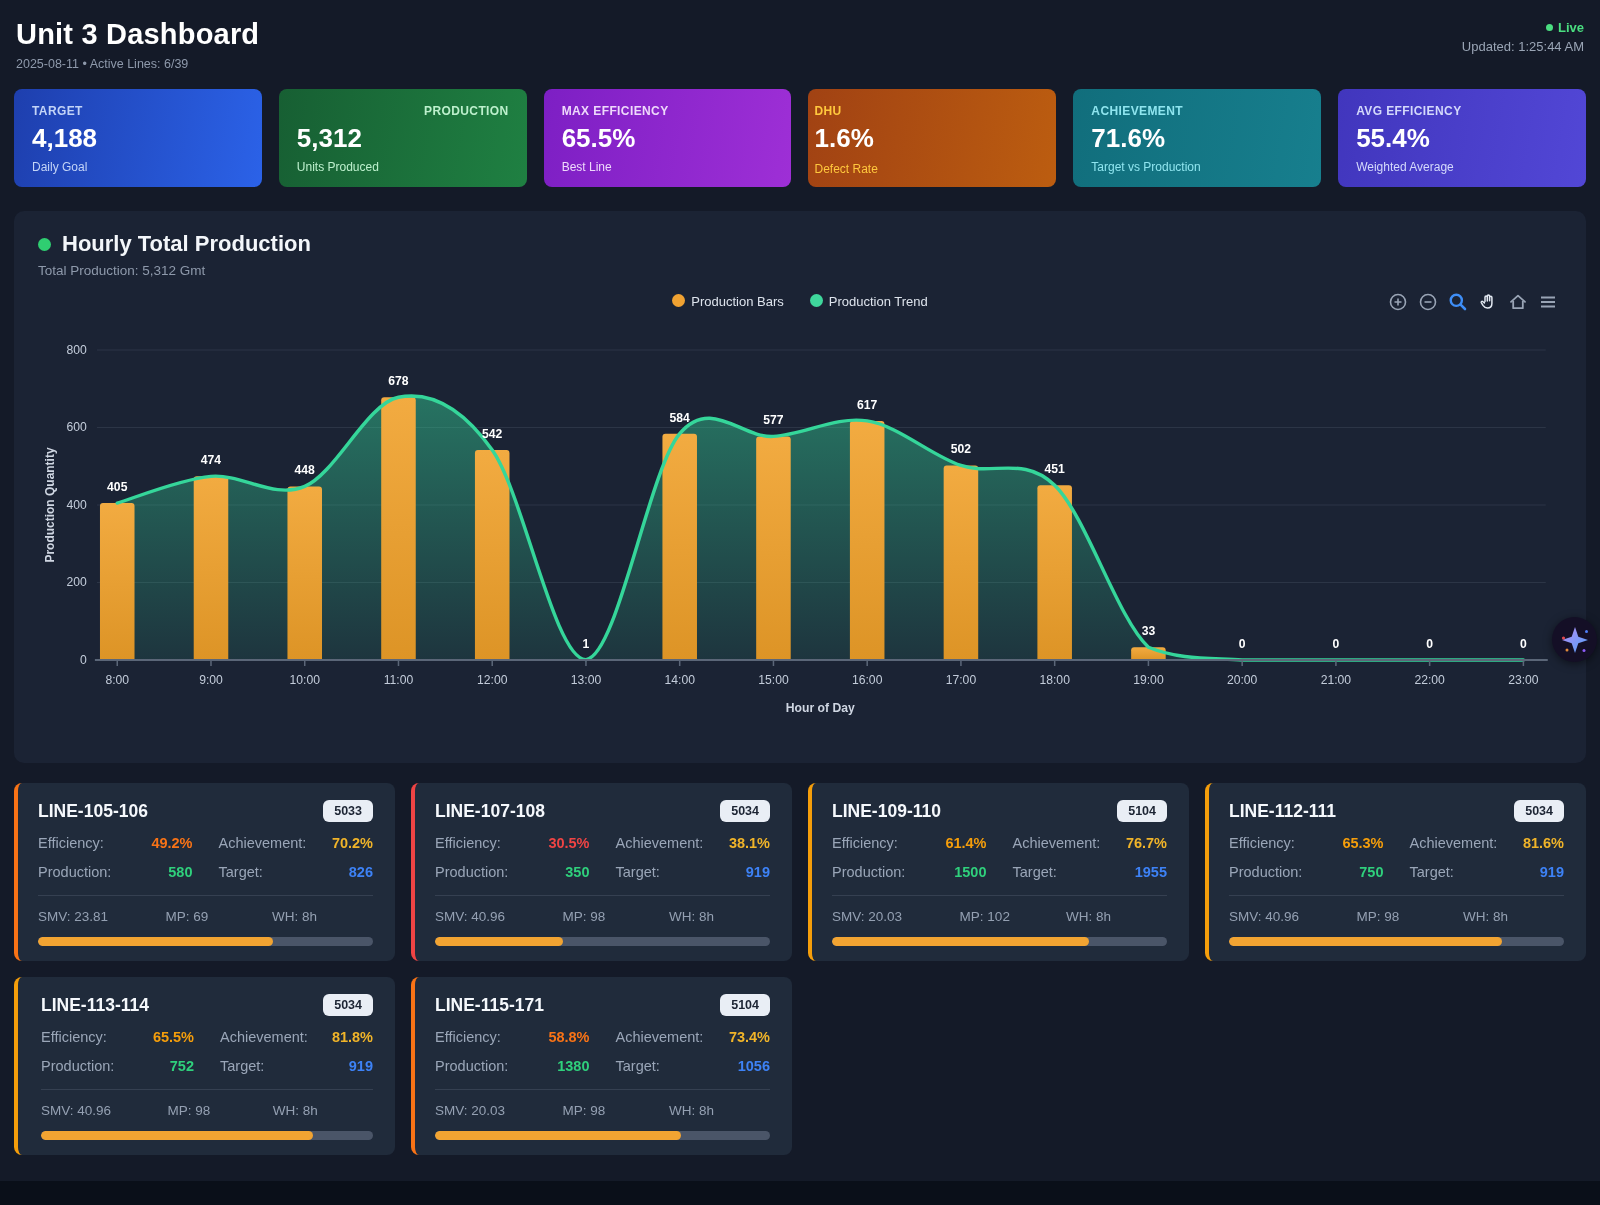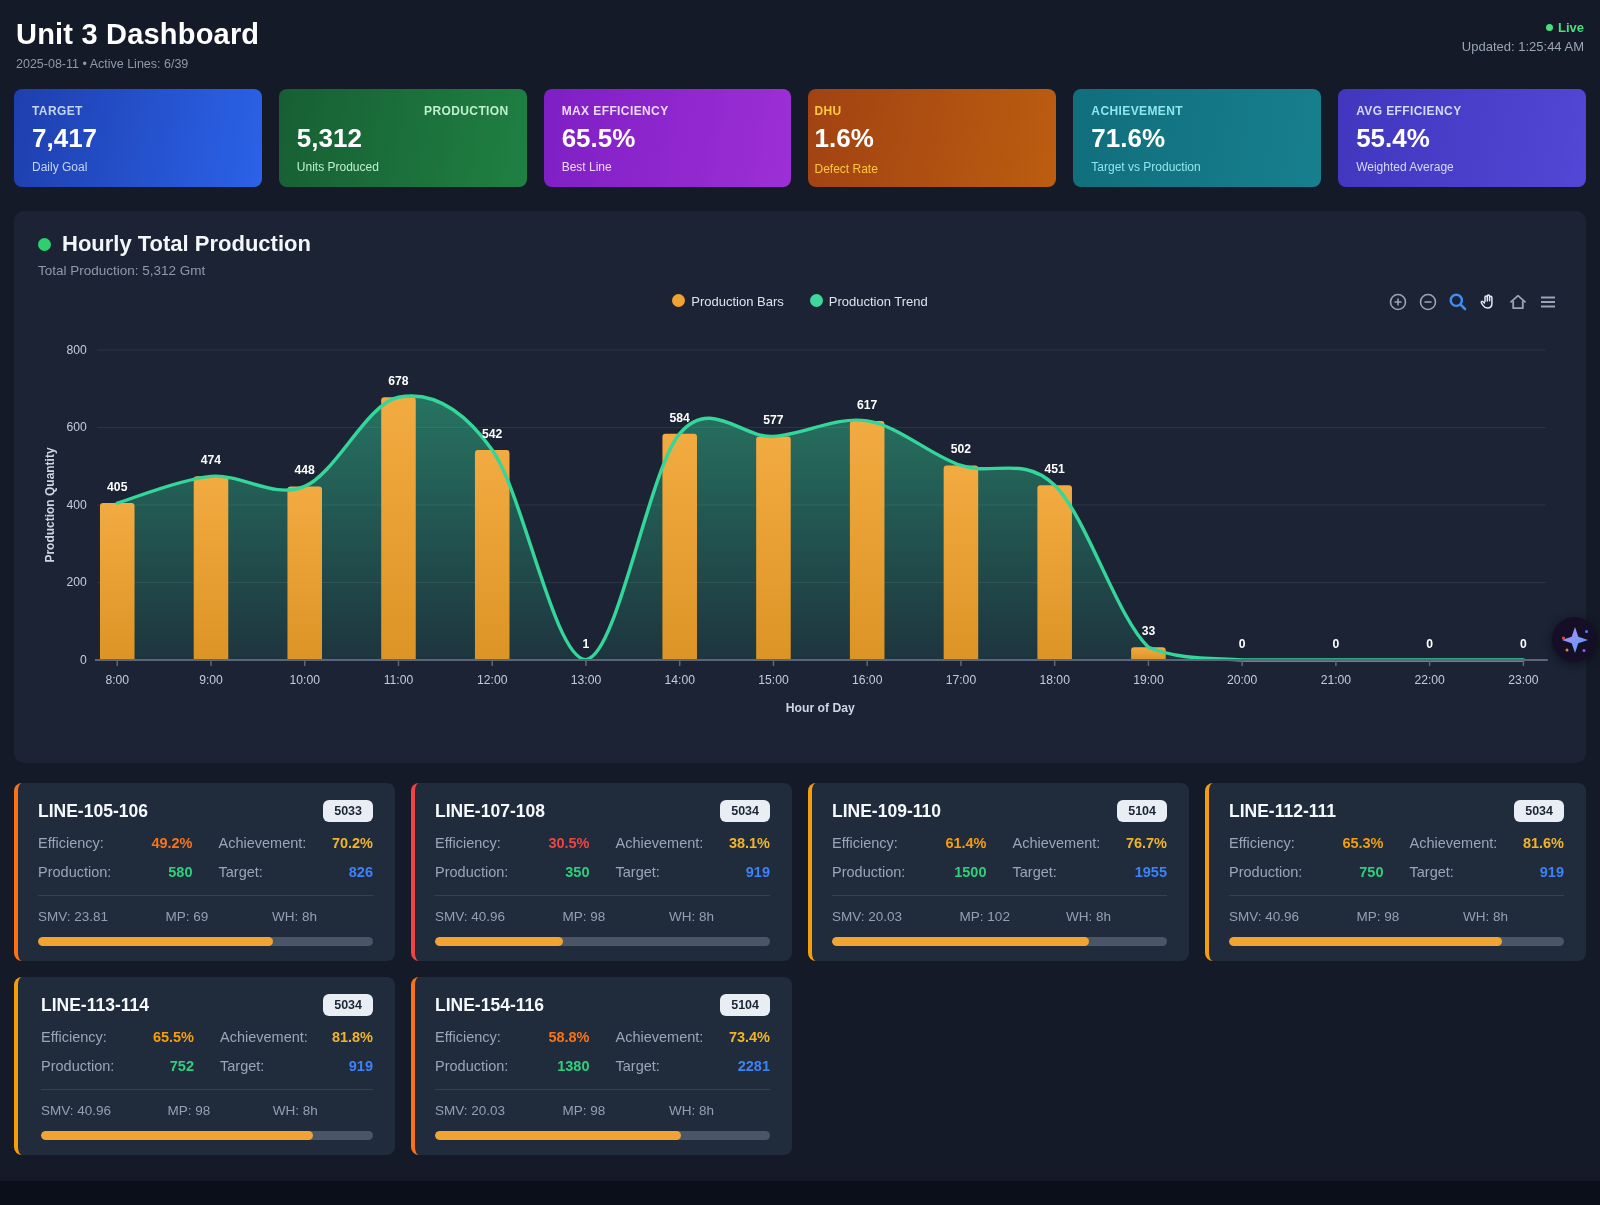--- a/index.html
+++ b/index.html
@@ -80,21 +80,21 @@
   </div>
   <div class="header-right">
     <div class="live"><span class="dot"></span><span>Live</span></div>
     <div class="updated">Updated: 1:25:44 AM</div>
   </div>
 </div>
 
 <div class="kpi-row">
   <div class="kpi" style="background: linear-gradient(100deg, rgb(30, 63, 174), rgb(43, 98, 232));">
     <div class="kpi-label tint" style="color: rgb(195, 212, 247);">TARGET</div>
-    <div class="kpi-value">7,417</div>
+    <div class="kpi-value">4,188</div>
     <div class="kpi-sub tint" style="color: rgb(195, 212, 247);">Daily Goal</div>
   </div>
   <div class="kpi" style="background: linear-gradient(100deg, rgb(23, 95, 51), rgb(31, 128, 66));">
     <div class="kpi-label tint" style="color: rgb(189, 240, 205); text-align: right;">PRODUCTION</div>
     <div class="kpi-value">5,312</div>
     <div class="kpi-sub tint" style="color: rgb(189, 240, 205);">Units Produced</div>
   </div>
   <div class="kpi" style="background: linear-gradient(100deg, rgb(125, 31, 196), rgb(158, 47, 214));">
     <div class="kpi-label tint" style="color: rgb(238, 217, 251);">MAX EFFICIENCY</div>
     <div class="kpi-value">65.5%</div>
@@ -433,41 +433,41 @@
       <span>MP: 98</span>
       <span>WH: 8h</span>
     </div>
     <div class="progress">
         <div class="progress-fill" style="width: 81.8%;"></div>
       </div>
   </div>
 
   <div class="line-card" style="border-left-color: rgb(249, 115, 22);">
     <div class="line-head">
-      <span class="line-name">LINE-154-116</span>
+      <span class="line-name">LINE-115-171</span>
       <span class="line-badge">5104</span>
     </div>
     <div class="stat-row">
       <div class="stat-cell left">
           <span class="stat-label">Efficiency:</span>
           <span class="stat-value" style="color: rgb(249, 115, 22);">58.8%</span>
         </div>
       <div class="stat-cell right">
           <span class="stat-label">Achievement:</span>
           <span class="stat-value v-ach">73.4%</span>
         </div>
     </div>
     <div class="stat-row">
       <div class="stat-cell left">
           <span class="stat-label">Production:</span>
           <span class="stat-value v-prod">1380</span>
         </div>
       <div class="stat-cell right">
           <span class="stat-label">Target:</span>
-          <span class="stat-value v-target">2281</span>
+          <span class="stat-value v-target">1056</span>
         </div>
     </div>
     <div class="meta-row">
       <span>SMV: 20.03</span>
       <span>MP: 98</span>
       <span>WH: 8h</span>
     </div>
     <div class="progress">
         <div class="progress-fill" style="width: 73.4%;"></div>
       </div>

